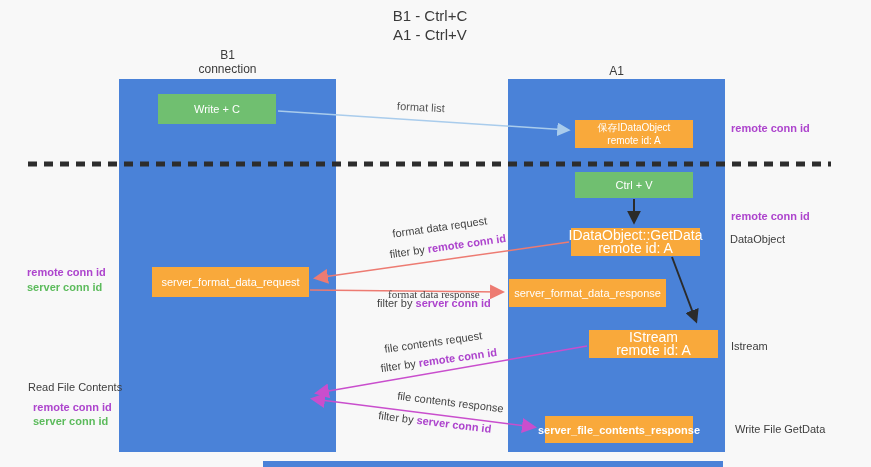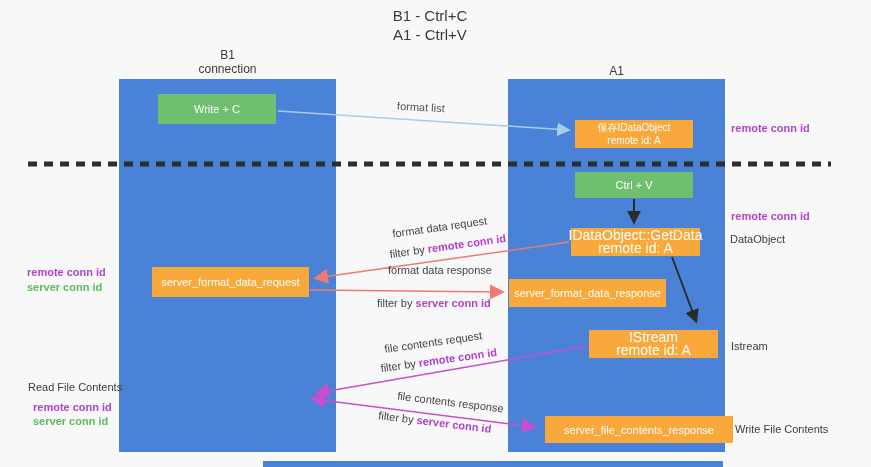--- a/index.html
+++ b/index.html
@@ -105,51 +105,51 @@
   </div>
 
   <div class="node orange" style="left:589px;top:330px;width:129px;height:28px;">
     <div class="two-line">
       <div>IStream</div>
       <div>remote id: A</div>
     </div>
   </div>
 
 
-  <div class="node orange" style="left:545px;top:416px;width:188px;height:27px;">
+  <div class="node orange" style="left:545px;top:416px;width:148px;height:27px;font-weight:bold;">
     <span>server_file_contents_response</span>
   </div>
 
   <div class="edge-lbl rot-slight" style="left:397px;top:101px;">format list</div>
 
   <div class="edge-lbl rot-neg" style="left:392px;top:221px;">format data request</div>
   <div class="edge-lbl rot-neg" style="left:389px;top:240px;">
     <span>filter by </span><span class="purple">remote conn id</span>
   </div>
 
-  <div class="edge-lbl" style="left:388px;top:264px;">format data response</div>
+  <div class="edge-lbl" style="left:388px;top:288px;font-family:Liberation Serif, serif;">format data response</div>
   <div class="edge-lbl" style="left:377px;top:297px;">
     <span>filter by </span><span class="purple">server conn id</span>
   </div>
 
   <div class="edge-lbl rot-neg" style="left:384px;top:336px;">file contents request</div>
   <div class="edge-lbl rot-neg" style="left:380px;top:354px;">
     <span>filter by </span><span class="purple">remote conn id</span>
   </div>
 
   <div class="edge-lbl rot-pos" style="left:397px;top:396px;">file contents response</div>
   <div class="edge-lbl rot-pos" style="left:378px;top:416px;">
     <span>filter by </span><span class="purple">server conn id</span>
   </div>
 
   <div class="lbl purple" style="left:731px;top:122px;">remote conn id</div>
   <div class="lbl purple" style="left:731px;top:210px;">remote conn id</div>
   <div class="lbl" style="left:730px;top:233px;">DataObject</div>
   <div class="lbl" style="left:731px;top:340px;">Istream</div>
-  <div class="lbl" style="left:735px;top:423px;">Write File Contents</div>
+  <div class="lbl" style="left:735px;top:423px;">Write File GetData</div>
 
   <div class="lbl purple" style="left:27px;top:266px;">remote conn id</div>
   <div class="lbl greenlbl" style="left:27px;top:281px;">server conn id</div>
   <div class="lbl" style="left:28px;top:381px;">Read File Contents</div>
   <div class="lbl purple" style="left:33px;top:401px;">remote conn id</div>
   <div class="lbl greenlbl" style="left:33px;top:415px;">server conn id</div>
 
 </div>
 
 </body></html>

